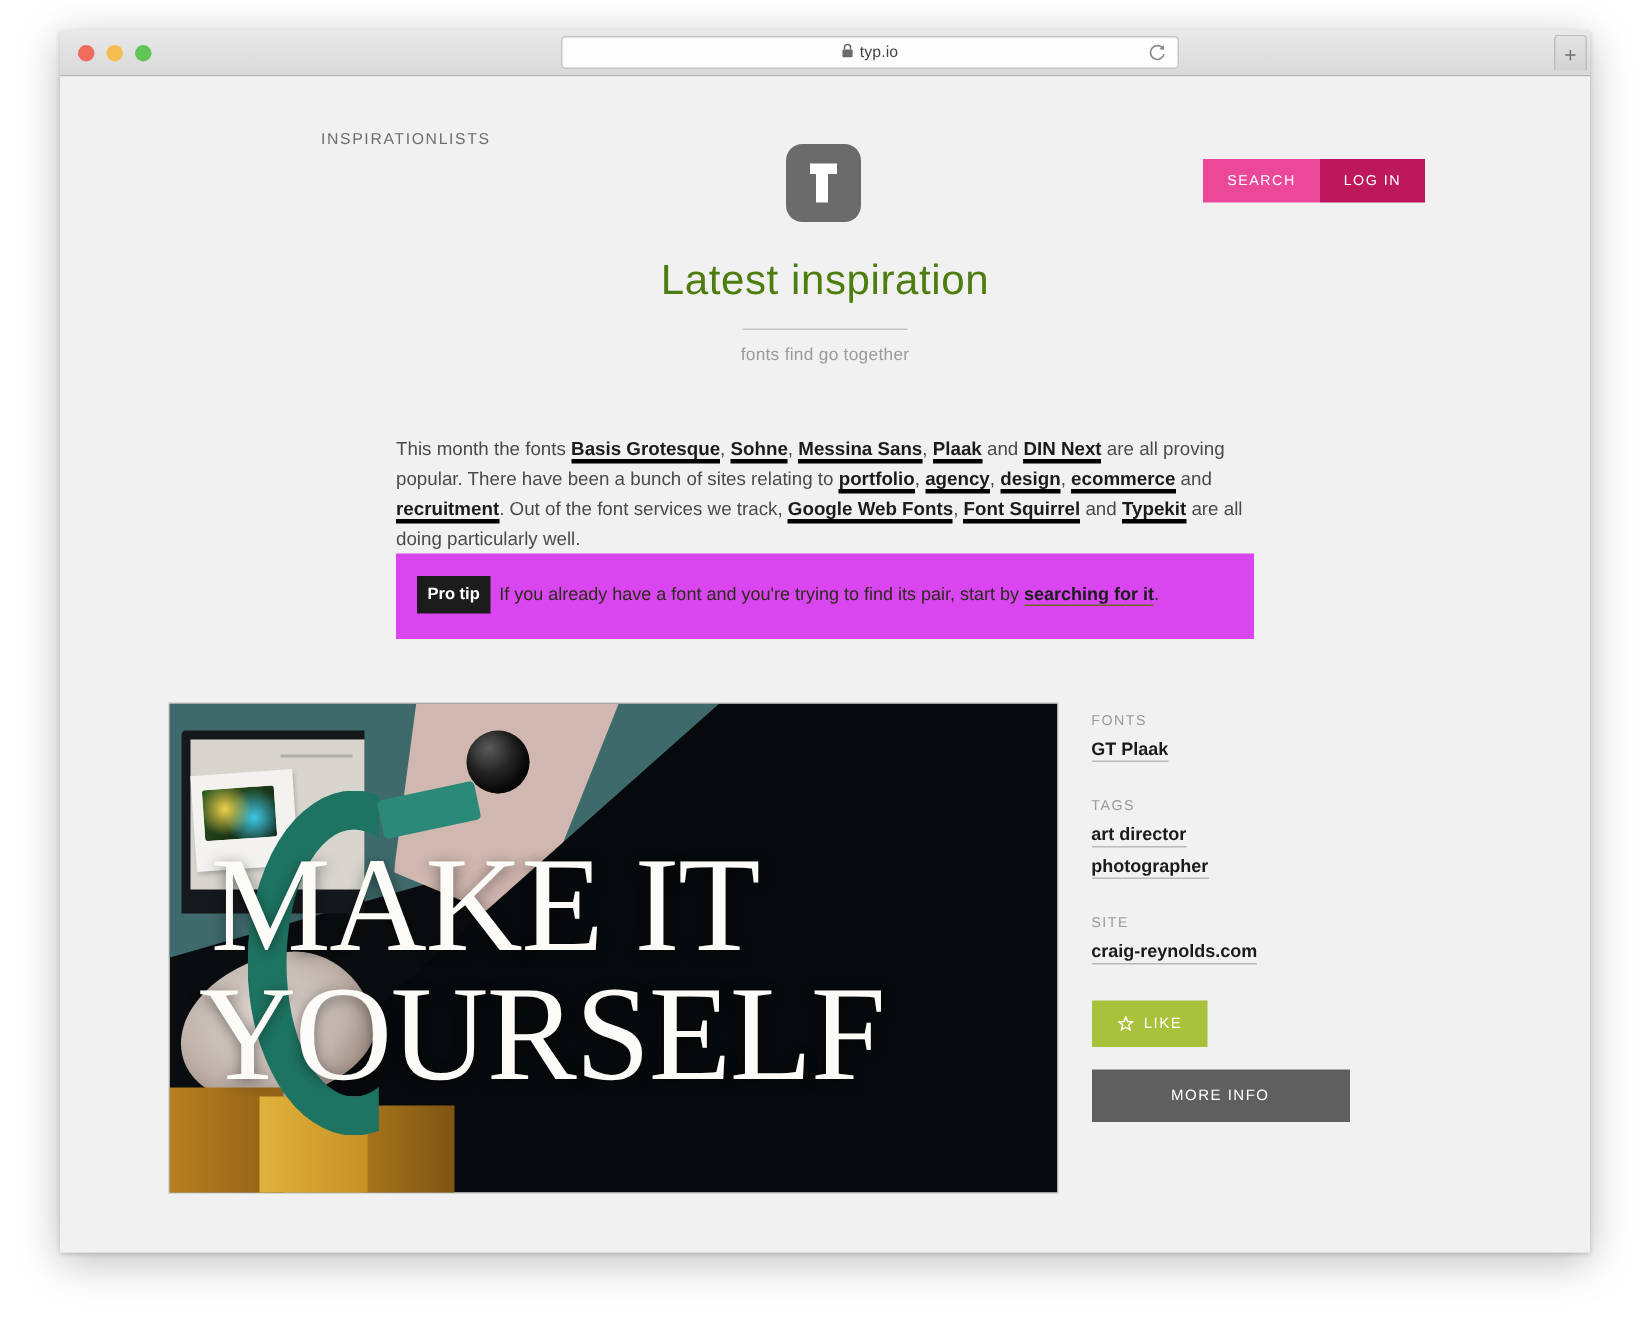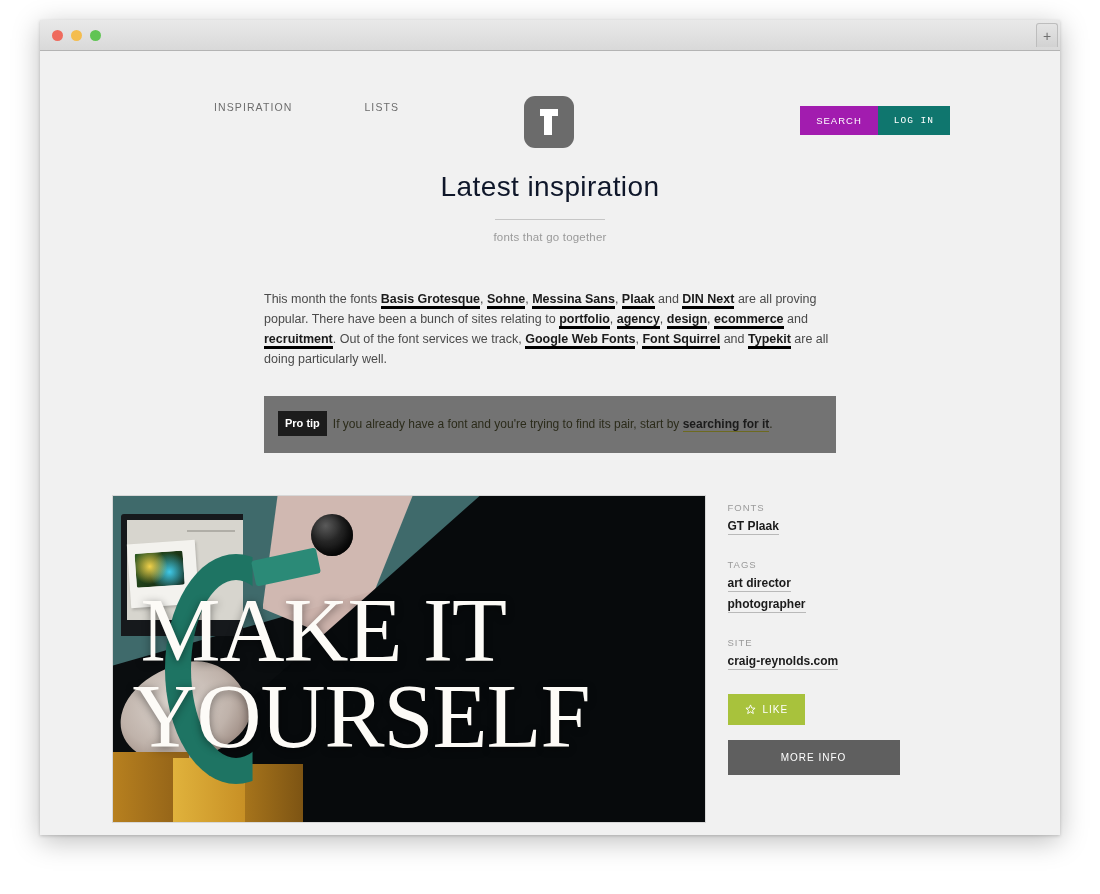--- a/index.html
+++ b/index.html
@@ -69,59 +69,59 @@
     background: #f1f1f1;
     overflow: hidden;
   }
 
   
   .site-header {
     position: relative;
     height: 72px;
   }
   .nav-links {
-    position: absolute; left: 174px; top: 50px;
-    display: flex; gap: 72px;
+    position: absolute; left: 174px; top: 36px;
+    display: flex; 
   }
   .nav-link {
     font-size: 10.5px; color: #6d6d6d;
     letter-spacing: 1.1px;
     text-decoration: none;
   }
   .logo {
     position: absolute; left: 484px; top: 45px;
     width: 50px; height: 52px;
     background: #6b6b6b;
     border-radius: 11px;
     display: flex; align-items: center; justify-content: center;
   }
   .header-buttons {
     position: absolute; right: 110px; top: 55px;
     display: flex;
   }
   .btn-search {
-    background: #a21caf; color: #ffffff;
+    background: #ec4899; color: #ffffff;
     font-size: 9.5px; letter-spacing: 1px;
     padding: 9px 16px;
     border: none;
     font-family: inherit;
   }
   .btn-login {
-    background: #0f766e; color: #ffffff;
+    background: #be185d; color: #ffffff;
     font-size: 9.5px; letter-spacing: 1px;
     padding: 9px 16px;
     border: none;
-    font-family: Liberation Mono, monospace;
+    font-family: Liberation Sans, sans-serif;
   }
 
   
   .title-block { text-align: center; margin-top: 48px; }
   .page-title {
     font-size: 28px; font-weight: 300;
-    color: #0f172a; letter-spacing: 0.4px;
+    color: #4d7c0f; letter-spacing: 0.4px;
   }
   .title-rule {
     width: 110px; height: 1px;
     background: #c6c6c6;
     margin: 16px auto 0;
   }
   .page-subtitle {
     margin-top: 11px;
     font-size: 11.5px; color: #9a9a9a;
     letter-spacing: 0.2px;
@@ -133,22 +133,21 @@
     font-size: 12.5px; line-height: 20px;
     color: #4a4a4a;
   }
   .intro a {
     color: #1b1b1b; font-weight: bold;
     text-decoration: none;
     border-bottom: 3px solid #000000;
   }
 
   .protip {
-    margin-top: 27px;
-    background: #737373;
+    background: #d946ef;
     padding: 15px 14px 17px 14px;
     font-size: 12px; line-height: 20px;
     color: #2b2b1a;
   }
   .protip-badge {
     display: inline-block;
     background: #1c1c1c; color: #ffffff;
     font-size: 11px; font-weight: bold;
     padding: 2px 7px 3px;
     margin-right: 6px;
@@ -329,20 +328,37 @@
 
 <div class="browser-window">
 
   <div class="browser-chrome">
     <div class="traffic-lights">
       <span class="tl red"></span>
       <span class="tl yellow"></span>
       <span class="tl green"></span>
     </div>
 
+    <div class="url-bar">
+      <span class="url-inner">
+        <span class="lock-icon">
+          <svg width="8" height="10" viewBox="0 0 8 10">
+            <path d="M2 4V2.6A2 2 0 0 1 6 2.6V4" fill="none" stroke="#6b6b6b" stroke-width="1"></path>
+            <rect x="0.6" y="4" width="6.8" height="5.2" rx="0.8" fill="#6b6b6b"></rect>
+          </svg>
+        </span>
+        <span class="url-text">typ.io</span>
+      </span>
+      <span class="reload-btn">
+        <svg width="13" height="13" viewBox="0 0 13 13">
+          <path d="M10.6 4.2A4.6 4.6 0 1 0 11.1 7.6" fill="none" stroke="#8a8a8a" stroke-width="1.1"></path>
+          <path d="M10.9 1.4 L10.9 4.6 L7.9 4.4 Z" fill="#8a8a8a"></path>
+        </svg>
+      </span>
+    </div>
 
     <div class="newtab-btn">+</div>
   </div>
 
   <div class="viewport">
 
     <div class="site-header">
       <div class="nav-links">
         <a class="nav-link" href="#">INSPIRATION</a>
         <a class="nav-link" href="#">LISTS</a>
@@ -356,21 +372,21 @@
 
       <div class="header-buttons">
         <button class="btn-search">SEARCH</button>
         <button class="btn-login">LOG IN</button>
       </div>
     </div>
 
     <div class="title-block">
       <div class="page-title">Latest inspiration</div>
       <div class="title-rule"></div>
-      <div class="page-subtitle">fonts that go together</div>
+      <div class="page-subtitle">fonts find go together</div>
     </div>
 
     <div class="content">
       <p class="intro">This month the fonts <a href="#">Basis Grotesque</a>, <a href="#">Sohne</a>, <a href="#">Messina Sans</a>, <a href="#">Plaak</a> and <a href="#">DIN Next</a> are all proving popular. There have been a bunch of sites relating to <a href="#">portfolio</a>, <a href="#">agency</a>, <a href="#">design</a>, <a href="#">ecommerce</a> and <a href="#">recruitment</a>. Out of the font services we track, <a href="#">Google Web Fonts</a>, <a href="#">Font Squirrel</a> and <a href="#">Typekit</a> are all doing particularly well.</p>
 
       <div class="protip">
         <span class="protip-badge">Pro tip</span><span>If you already have a font and you're trying to find its pair, start by </span><a href="#">searching for it</a><span>.</span>
       </div>
     </div>
 

